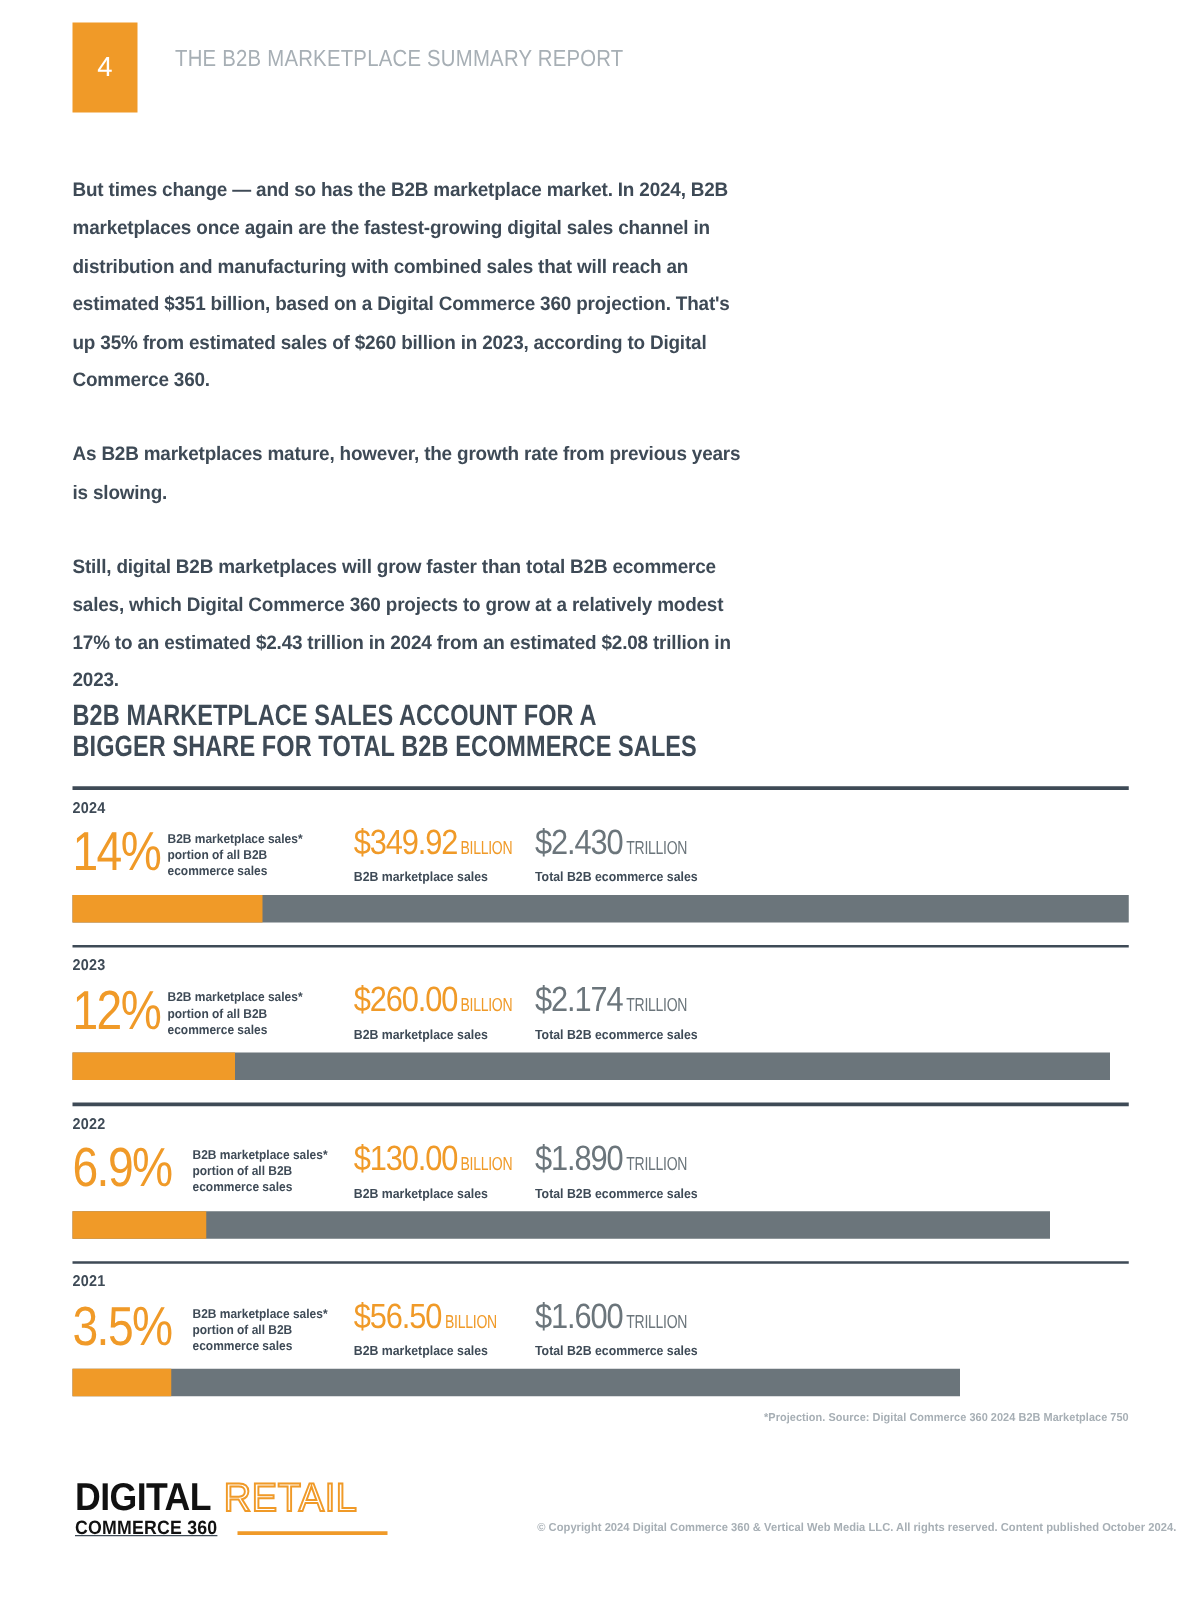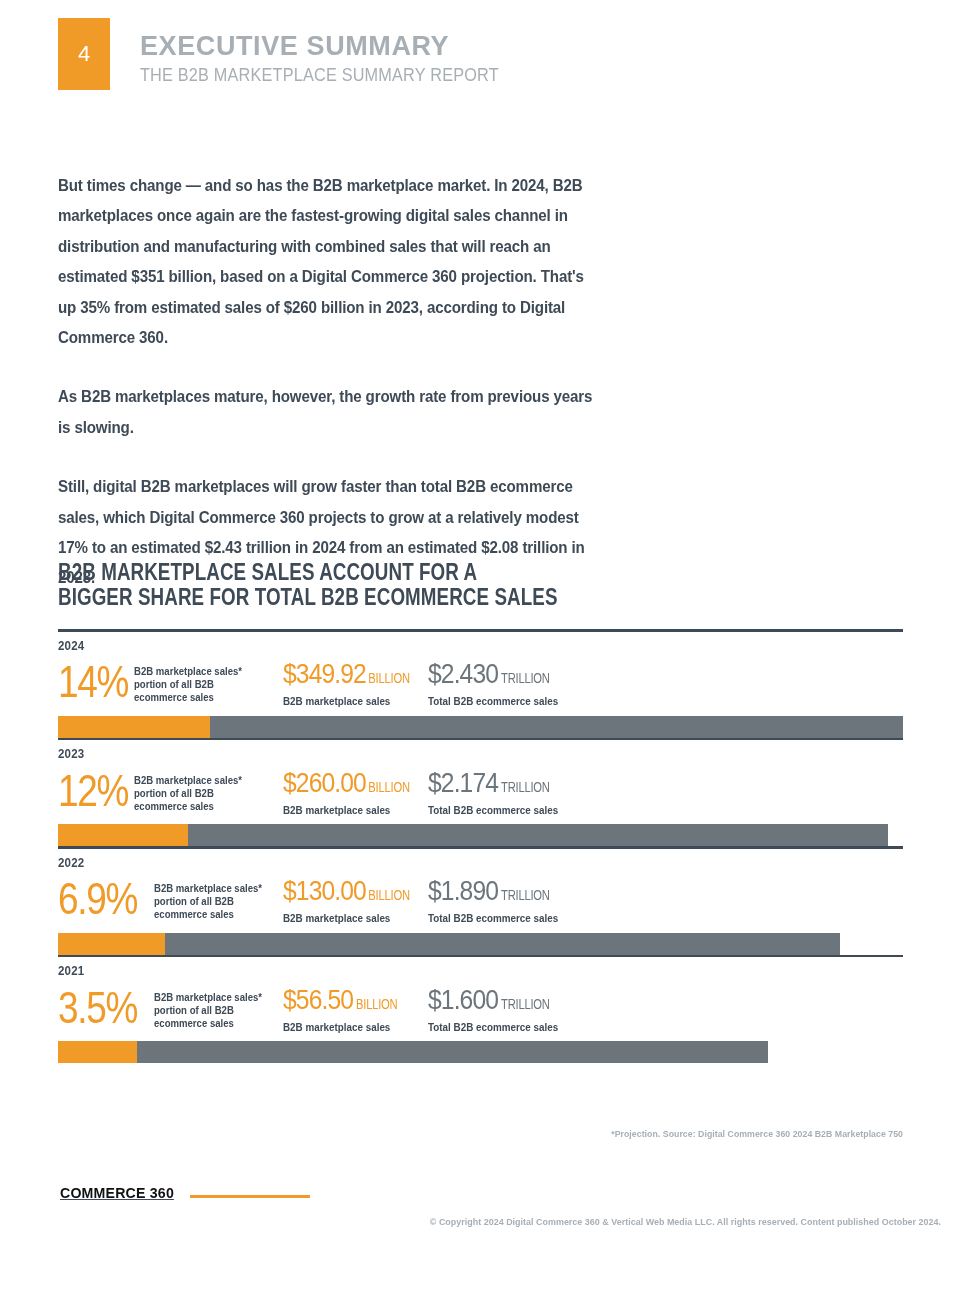--- a/index.html
+++ b/index.html
@@ -31,21 +31,21 @@
     font-family:"Liberation Sans", sans-serif;
   }
   .header-subtitle {
     font-size:18.5px; font-weight:400; letter-spacing:0.2px;
     color:#A7AFB5; line-height:1.25; margin-top:3px;
     transform:scaleX(0.88); transform-origin:left center;
     font-family:"Liberation Sans", sans-serif;
   }
 
   
-  .body-copy { position:absolute; left:58px; top:138px; width:560px;margin-top:33px; }
+  .body-copy { position:absolute; left:58px; top:138px; width:560px; }
   .body-copy p {
     font-size:15.6px;
     font-weight:bold;
     line-height:30.4px;
     color:#3E4A56;
     letter-spacing:-0.15px;
     transform:scaleX(0.97);
     transform-origin:left top;
   }
   .body-copy p + p { margin-top:29px; }
@@ -115,21 +115,21 @@
   .sub-caption {
     font-size:10.6px; font-weight:bold; color:#3E4A56;
     line-height:14px; white-space:nowrap;
     transform:scaleX(0.93); transform-origin:left top;
   }
 
   .bar { position:relative; height:22px; margin-top:7px; width:845px; }
   .bar-total { position:absolute; left:0; top:0; height:22px; background:#6B757B; }
   .bar-share { position:absolute; left:0; top:0; height:22px; background:#F09A28; }
 
-  .year-block + .year-block { margin-top:0; }
+  .year-block + .year-block { margin-top:18px; }
 
   .footnote {
     position:absolute; left:58px; top:1129px; width:845px;
     text-align:right;
     font-size:9.2px; font-weight:bold; color:#A7AFB5;
     letter-spacing:0.05px;
     transform:scaleX(0.95); transform-origin:right top;
     white-space:nowrap;
   }
 
@@ -171,21 +171,20 @@
   }
 </style>
 </head>
 <body>
 
 <div class="page-header">
   <div class="page-number-box">
     <span class="page-number">4</span>
   </div>
   <div class="header-text">
-    <div class="header-title">EXECUTIVE SUMMARY</div>
     <div class="header-subtitle">THE B2B MARKETPLACE SUMMARY REPORT</div>
   </div>
 </div>
 
 <div class="body-copy">
   <p>But times change — and so has the B2B marketplace market. In 2024, B2B marketplaces once again are the fastest-growing digital sales channel in distribution and manufacturing with combined sales that will reach an estimated $351 billion, based on a Digital Commerce 360 projection. That's up 35% from estimated sales of $260 billion in 2023, according to Digital Commerce 360.</p>
   <p>As B2B marketplaces mature, however, the growth rate from previous years is slowing.</p>
   <p>Still,  digital B2B marketplaces will grow faster than total B2B ecommerce sales, which Digital Commerce 360 projects to grow at a relatively modest 17% to an estimated $2.43 trillion in 2024 from an estimated $2.08 trillion in 2023.</p>
 </div>
 
@@ -321,19 +320,23 @@
       </div>
     </div>
 
   </div>
 </div>
 
 <div class="footnote">*Projection. Source: Digital Commerce 360 2024 B2B Marketplace 750</div>
 
 <div class="footer">
   <div class="logo">
+    <div class="logo-row1">
+      <span class="logo-digital">DIGITAL</span>
+      <span class="logo-retail">RETAIL</span>
+    </div>
     <div class="logo-row2">
       <span class="logo-commerce">COMMERCE 360</span>
       <span class="logo-underline"></span>
     </div>
   </div>
 </div>
 <div class="copyright">© Copyright 2024 Digital Commerce 360 &amp; Vertical Web Media LLC. All rights reserved. Content published October 2024.</div>
 
 </body></html>

